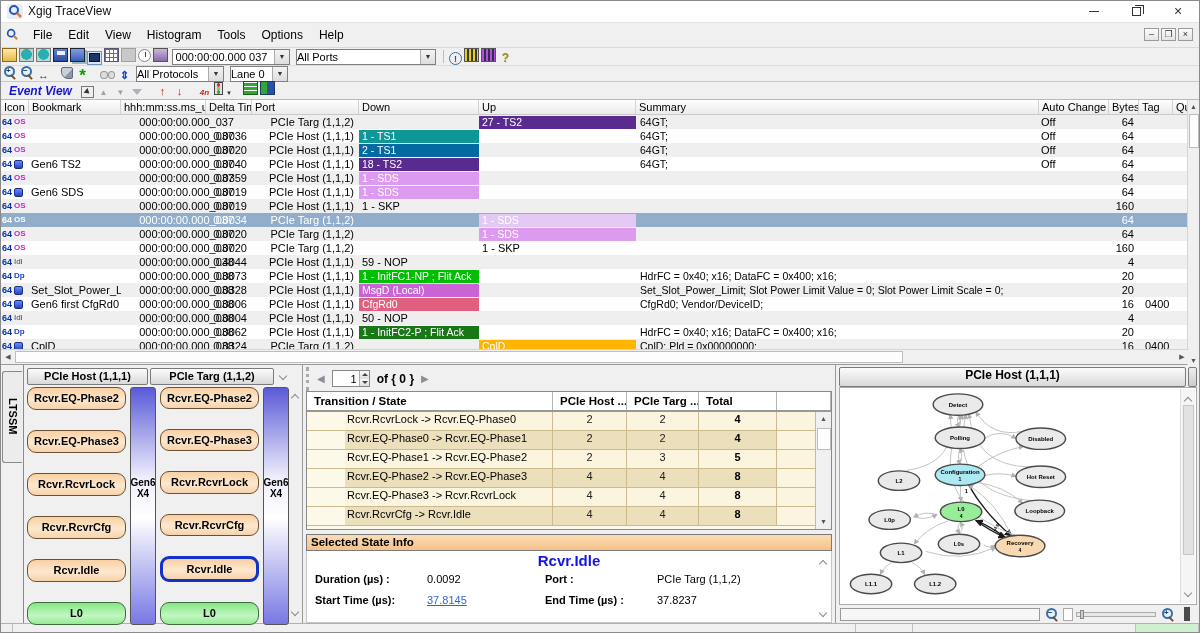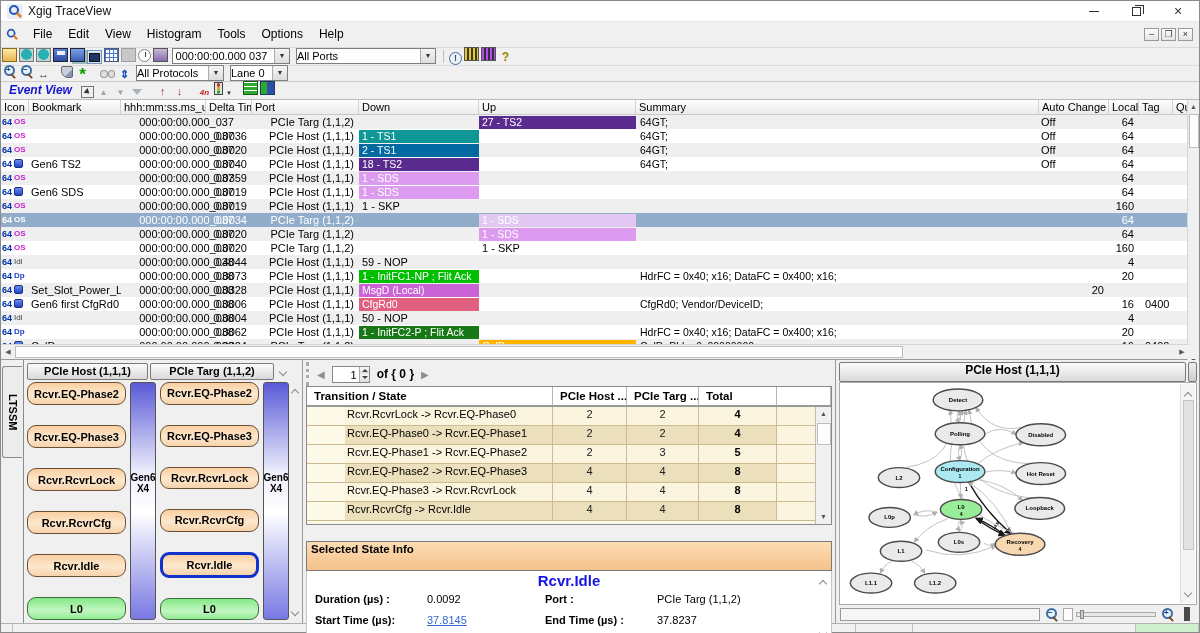--- a/index.html
+++ b/index.html
@@ -166,21 +166,21 @@
 .trow .tc { border-right:1px solid #CCBB8E; border-bottom:1px solid #CCBB8E; font-size:11px; padding-top:1px; white-space:nowrap; overflow:hidden; }
 .trow .tc.gutter { background:#FDF9E8; border-right:none; }
 .trow .tc.name { padding-left:2px; }
 .trow .tc.num { text-align:center; color:#222; }
 .trow .tc.tot { text-align:center; font-weight:bold; }
 .trow .tc.fill { background:#FBF4DE; border-right:none; }
 .tscroll { position:absolute; right:0; top:20px; bottom:0; width:16px; background:#F0F0F0; border-left:1px solid #BBB; }
 .tscroll .vs-thumb { top:16px; height:22px; width:14px; }
 .ts-btn { height:14px; text-align:center; font-size:7px; color:#555; line-height:14px; }
 .ts-btn.bot { position:absolute; bottom:0; width:100%; }
-.ssi-header { height:30px; margin-top:16px; background:linear-gradient(180deg,#FCDCB4,#F5C28A); border:1px solid #7A7A7A; font-weight:bold; font-size:11.5px; padding:1px 0 0 4px; }
+.ssi-header { height:17px; margin-top:4px; background:linear-gradient(180deg,#FCDCB4,#F5C28A); border:1px solid #7A7A7A; font-weight:bold; font-size:11.5px; padding:1px 0 0 4px; }
 .ssi-body { background:#FFF; border:1px solid #C5C5C5; border-top:none; height:72px; position:relative; }
 .ssi-title { text-align:center; color:#1414E6; font-weight:bold; font-size:15px; padding-top:1px; }
 .ssi-grid { display:grid; grid-template-columns:112px 118px 112px 160px; padding:4px 0 0 8px; row-gap:9px; font-size:11px; }
 .ssi-grid .lbl { font-weight:bold; }
 .ssi-link { color:#3366CC; text-decoration:underline; }
 .ssiB-up { position:absolute; right:5px; top:6px; }
 .ssiB-down { position:absolute; right:5px; bottom:4px; }
 
 
 .panelC { flex:1; display:flex; flex-direction:column; position:relative; background:#F0F0F0; }
@@ -280,21 +280,21 @@
     <div class="ehead" id="ehead" data-name="event-table-header">
         <div class="hc" data-name="column-header-icon">Icon</div>
         <div class="hc" data-name="column-header-bookmark">Bookmark</div>
         <div class="hc" data-name="column-header-hhh-mm-ss-ms-us">hhh:mm:ss.ms_us</div>
         <div class="hc" data-name="column-header-delta-time">Delta Time</div>
         <div class="hc" data-name="column-header-port">Port</div>
         <div class="hc" data-name="column-header-down">Down</div>
         <div class="hc" data-name="column-header-up">Up</div>
         <div class="hc" data-name="column-header-summary">Summary</div>
         <div class="hc" data-name="column-header-auto-change">Auto Change</div>
-        <div class="hc" data-name="column-header-bytes">Local</div>
+        <div class="hc" data-name="column-header-bytes">Bytes</div>
         <div class="hc" data-name="column-header-tag">Tag</div>
         <div class="hc" data-name="column-header-qu">Qu</div>
       </div>
     <div class="ebody" id="erows" data-name="event-table-body">
         <div class="erow odd" data-name="table-row">
           <div class="ec c-icon" data-name="record-icon-cell">
             <span class="n64" data-name="gen-speed-label">64</span>
             <span class="itag os" data-name="record-type-label">OS</span>
           </div>
           <div class="ec c-bm" data-name="bookmark-cell"></div>
@@ -520,20 +520,21 @@
             <span class="bmicon" data-name="bookmark-icon"></span>
           </div>
           <div class="ec c-bm" data-name="bookmark-cell">Set_Slot_Power_Limit</div>
           <div class="ec c-time r" data-name="timestamp-cell">000:00:00.000_038</div>
           <div class="ec c-delta r" data-name="delta-time-cell">0.0328</div>
           <div class="ec c-port r" data-name="port-cell">PCIe Host (1,1,1)</div>
           <div class="ec c-down" data-name="down-cell">
             <span class="bar" data-name="event-bar" style="background: rgb(201, 99, 214);">MsgD (Local)</span>
           </div>
           <div class="ec c-up" data-name="up-cell"></div>
+          <div class="ec c-sum" data-name="summary-cell">Set_Slot_Power_Limit; Slot Power Limit Value = 0; Slot Power Limit Scale = 0;</div>
           <div class="ec c-auto" data-name="auto-change-cell"></div>
           <div class="ec c-bytes r" data-name="bytes-cell">20</div>
           <div class="ec c-tag" data-name="tag-cell"></div>
           <div class="ec c-qu" data-name="queue-cell"></div>
         </div>
         <div class="erow" data-name="table-row">
           <div class="ec c-icon" data-name="record-icon-cell">
             <span class="n64" data-name="gen-speed-label">64</span>
             <span class="bmicon" data-name="bookmark-icon"></span>
           </div>

